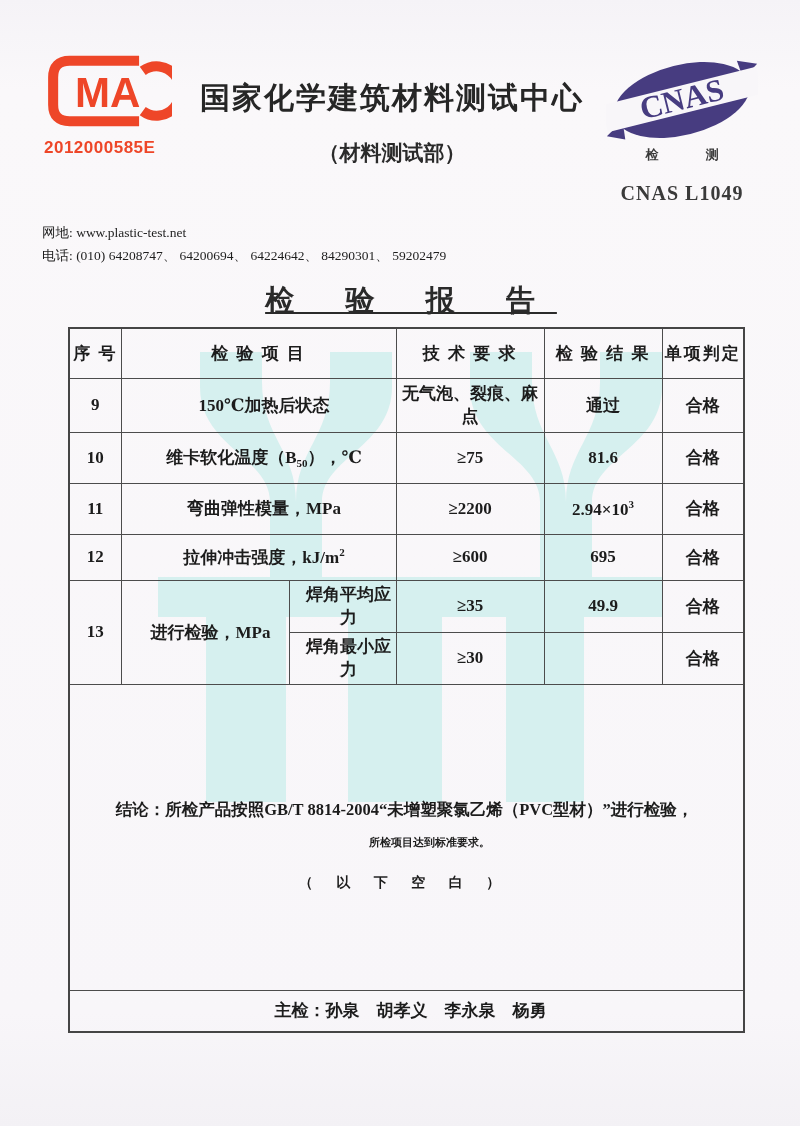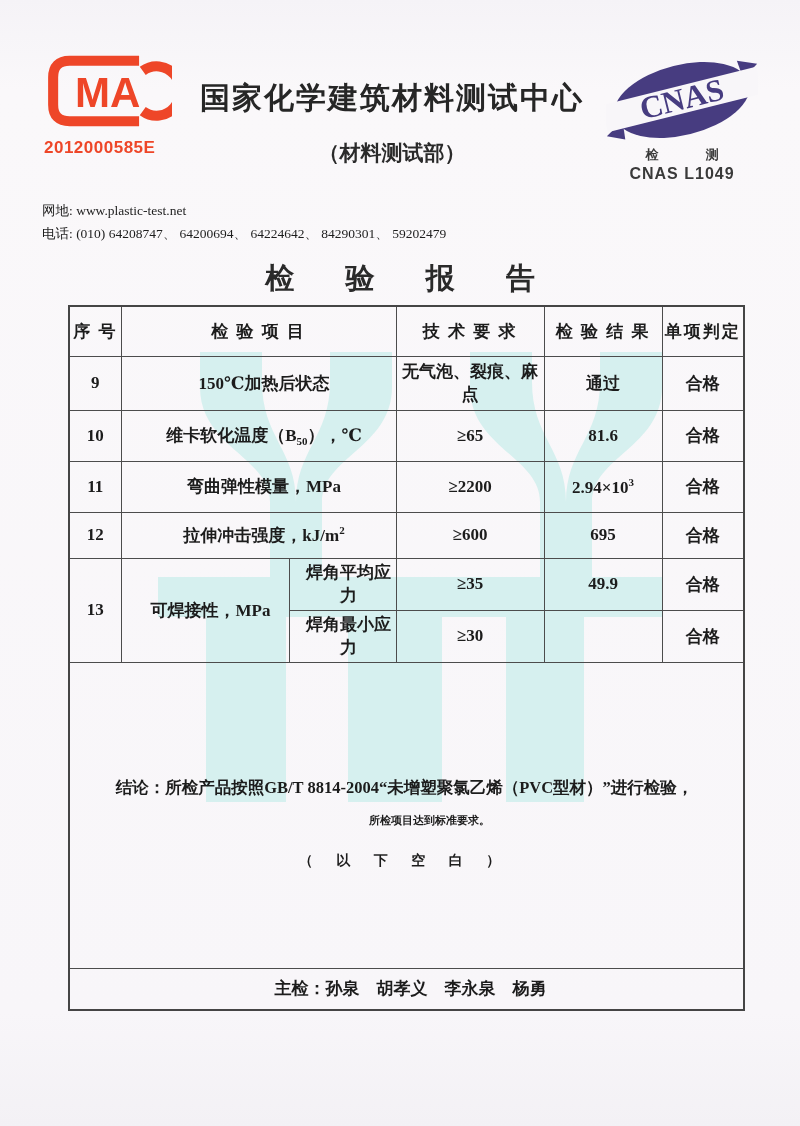--- a/index.html
+++ b/index.html
@@ -15,30 +15,30 @@
 
   
   .hdr { display:flex; align-items:flex-start; padding:52px 34px 0 44px; }
   .cma-block { width:142px; flex:0 0 auto; }
   .cma-num { font-family:"Liberation Sans","DejaVu Sans",sans-serif; font-weight:bold; font-size:17px; letter-spacing:.5px; margin-top:4px; }
   .hdr-center { flex:1; text-align:center; padding-top:26px; }
   .main-title { font-size:30px; font-weight:bold; letter-spacing:2px; color:#262626; }
   .sub-title { font-size:21px; font-weight:bold; margin-top:20px; color:#2a2a2a; }
   .cnas-block { width:168px; flex:0 0 auto; text-align:center; padding-top:2px; }
   .cnas-jiance { font-size:13px; font-weight:bold; color:#3a3a3a; letter-spacing:22px; padding-left:22px; margin-top:-4px; }
-  .cnas-id { font-family:Liberation Sans, sans-serif; font-size:16px; font-weight:bold; color:#3a3a3a; letter-spacing:1px; margin-top:1px; }
+  .cnas-id { font-family:Liberation Serif, serif; font-size:20px; font-weight:bold; color:#3a3a3a; letter-spacing:1px; margin-top:18px; }
 
   
   .contact { margin:16px 42px 0 42px; font-size:13.5px; line-height:23px; color:#1d1d1d; }
   .contact-line { display:flex; }
   .contact-left { flex:1; }
   .contact-right { width:212px; flex:0 0 auto; }
 
   
-  .report-title { text-align:center; font-size:29px; font-weight:bold; letter-spacing:22px; padding-left:22px; margin-top:14px; color:#2a2a2a; }
+  .report-title { text-align:center; font-size:29px; font-weight:bold; letter-spacing:22px; padding-left:22px; margin-top:14px; color:#2a2a2a;text-decoration:underline; }
   .report-meta { display:flex; justify-content:space-between; margin:11px 64px 0 70px; font-size:17px; font-weight:bold; color:#1d1d1d; }
 
   
   .watermark { position:absolute; left:150px; top:352px; width:520px; height:450px; z-index:0; }
 
   
   table.report { position:relative; z-index:1; border-collapse:collapse; table-layout:fixed;
     width:675px; margin:6px 0 0 68px; background:transparent; }
   table.report td, table.report th { border:1.5px solid #4c4c4c; font-size:17px; font-weight:bold; color:#1c1c1c;
     text-align:center; vertical-align:middle; background:transparent; overflow:hidden; }
@@ -140,41 +140,41 @@
     <tr class="r-9">
       <td>9</td>
       <td class="c-item" colspan="2">150℃加热后状态</td>
       <td>无气泡、裂痕、麻点</td>
       <td>通过</td>
       <td>合格</td>
     </tr>
     <tr class="r-10">
       <td>10</td>
       <td class="c-item" colspan="2"><span>维卡软化温度（B</span><sub class="small">50</sub><span>），℃</span></td>
-      <td>≥65</td>
+      <td>≥75</td>
       <td>81.6</td>
       <td>合格</td>
     </tr>
     <tr class="r-11">
       <td>11</td>
       <td class="c-item" colspan="2">弯曲弹性模量，MPa</td>
       <td>≥2200</td>
       <td><span>2.94×10</span><sup class="small">3</sup></td>
       <td>合格</td>
     </tr>
     <tr class="r-12">
       <td>12</td>
       <td class="c-item" colspan="2"><span>拉伸冲击强度，kJ/m</span><sup class="small">2</sup></td>
       <td>≥600</td>
       <td>695</td>
       <td>合格</td>
     </tr>
     <tr class="r-13a">
       <td rowspan="2">13</td>
-      <td class="c-item" rowspan="2">可焊接性，MPa</td>
+      <td class="c-item" rowspan="2">进行检验，MPa</td>
       <td class="c-sub-item">焊角平均应力</td>
       <td>≥35</td>
       <td>49.9</td>
       <td>合格</td>
     </tr>
     <tr class="r-13b">
       <td class="c-sub-item">焊角最小应力</td>
       <td>≥30</td>
       <td></td>
       <td>合格</td>

